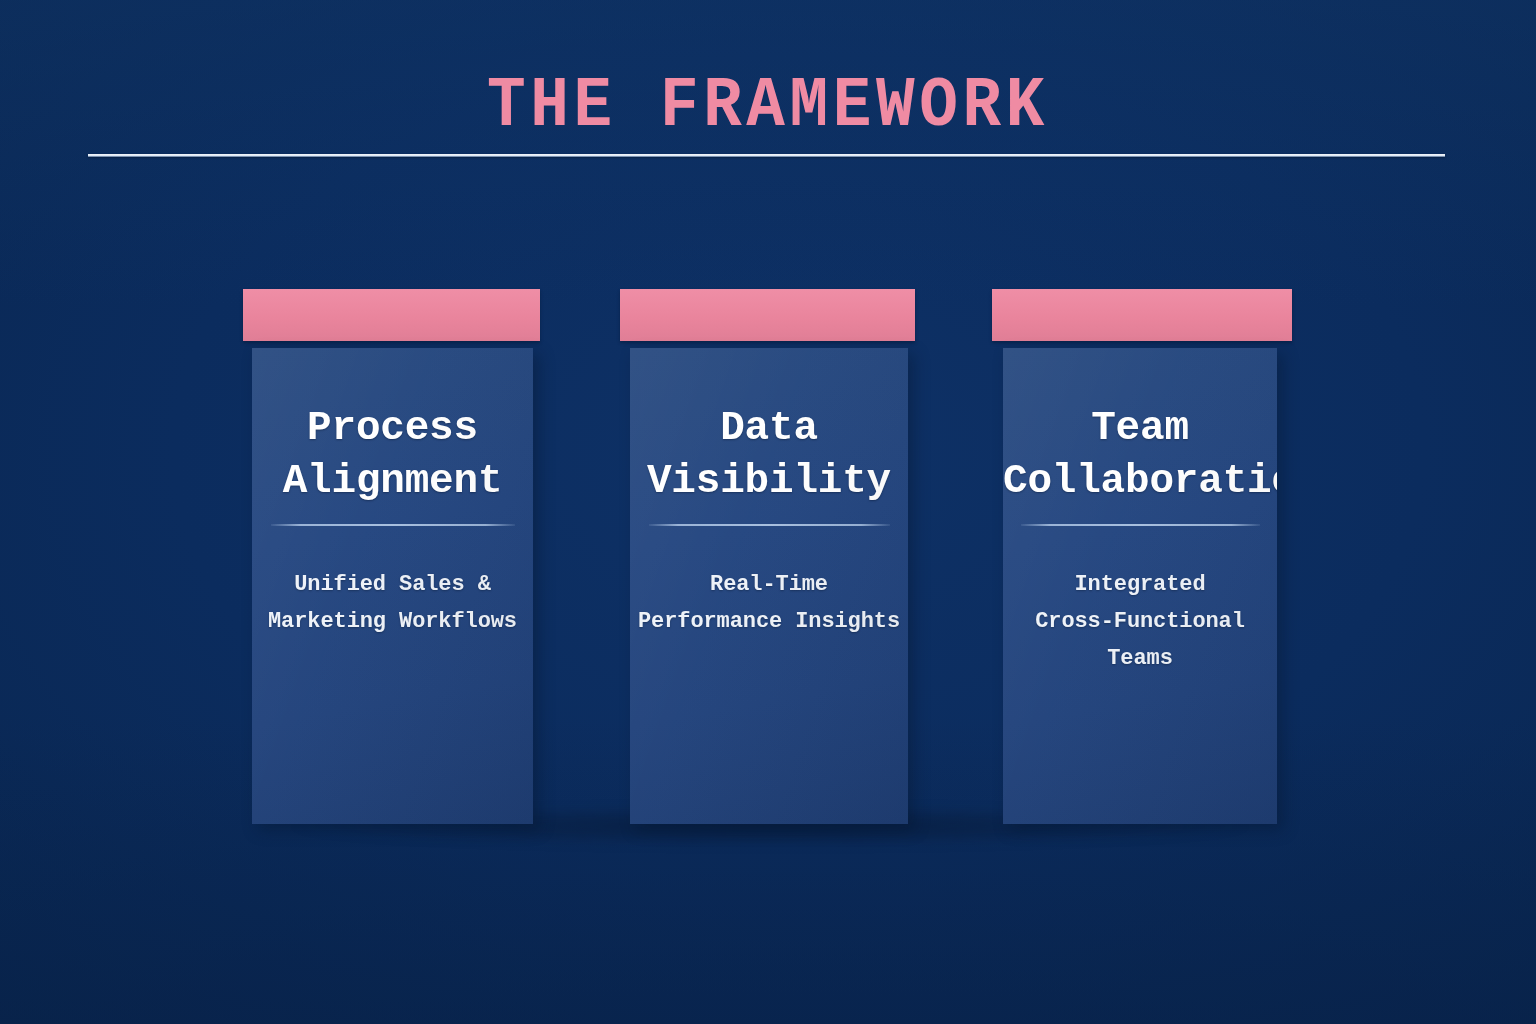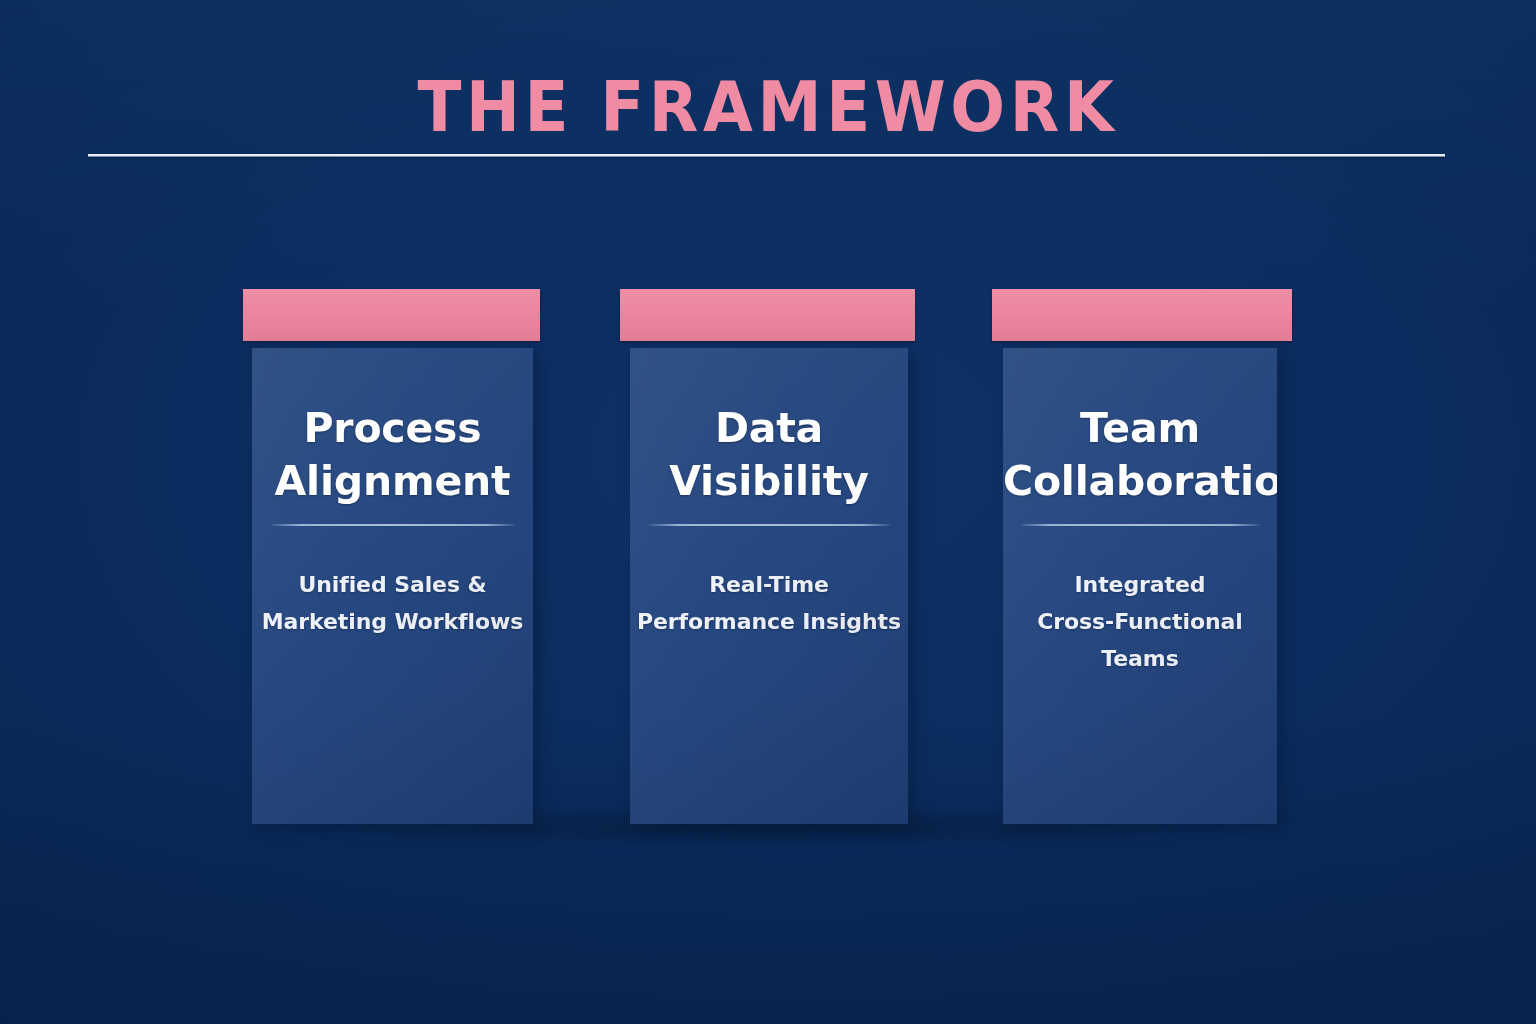--- a/index.html
+++ b/index.html
@@ -14,20 +14,21 @@
     background: #0b2c5e;
   }
 
   #stage {
     position: relative;
     width: 1536px;
     height: 1024px;
     background:
       radial-gradient(ellipse 1200px 760px at 52% 44%, #0e3166 0%, #0b2c5e 52%, #092650 100%);
     overflow: hidden;
+    font-family: Liberation Mono, monospace;
   }
 
   
   #stage::before {
     content: "";
     position: absolute;
     inset: 0;
     background:
       linear-gradient(180deg, rgba(18,58,110,0.35) 0%, rgba(11,44,94,0.0) 30%, rgba(8,36,78,0.0) 70%, rgba(7,32,70,0.55) 100%);
     pointer-events: none;

